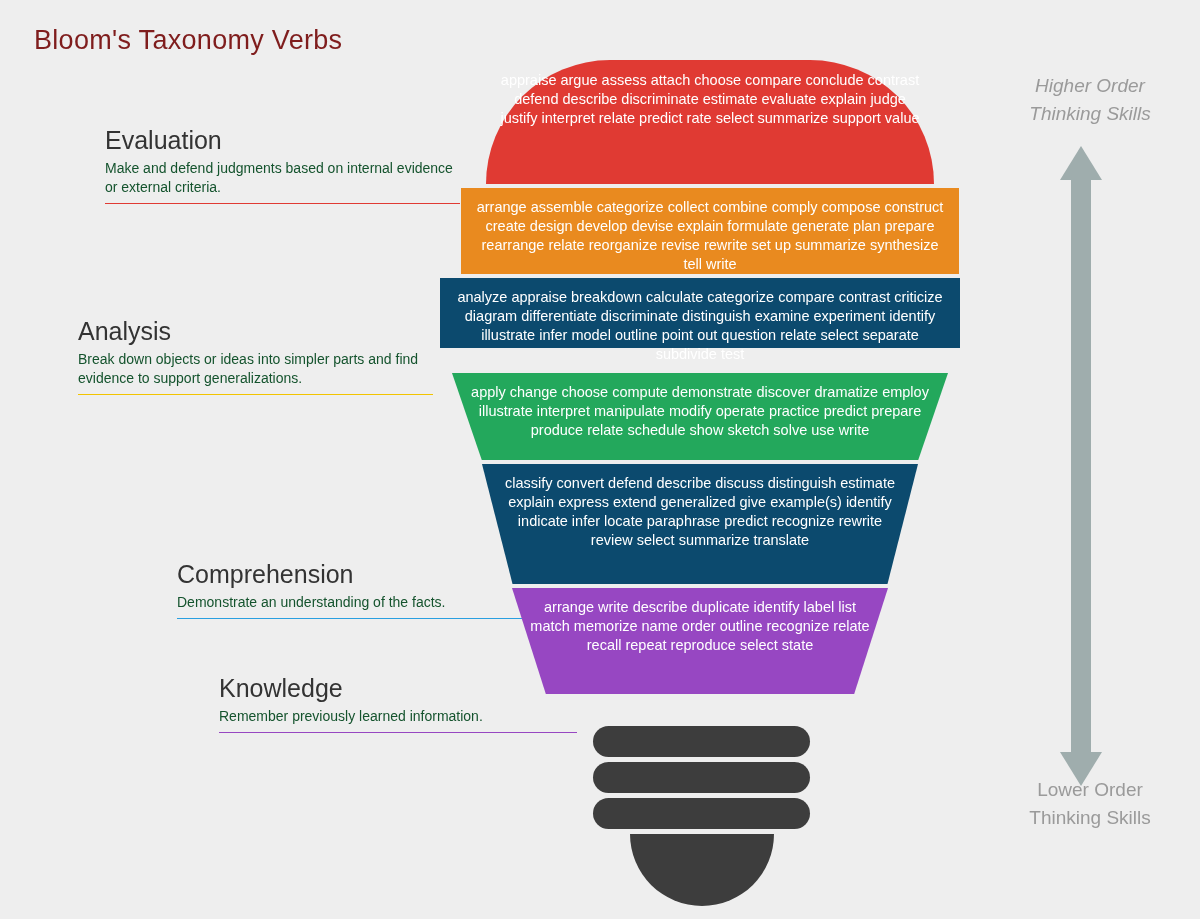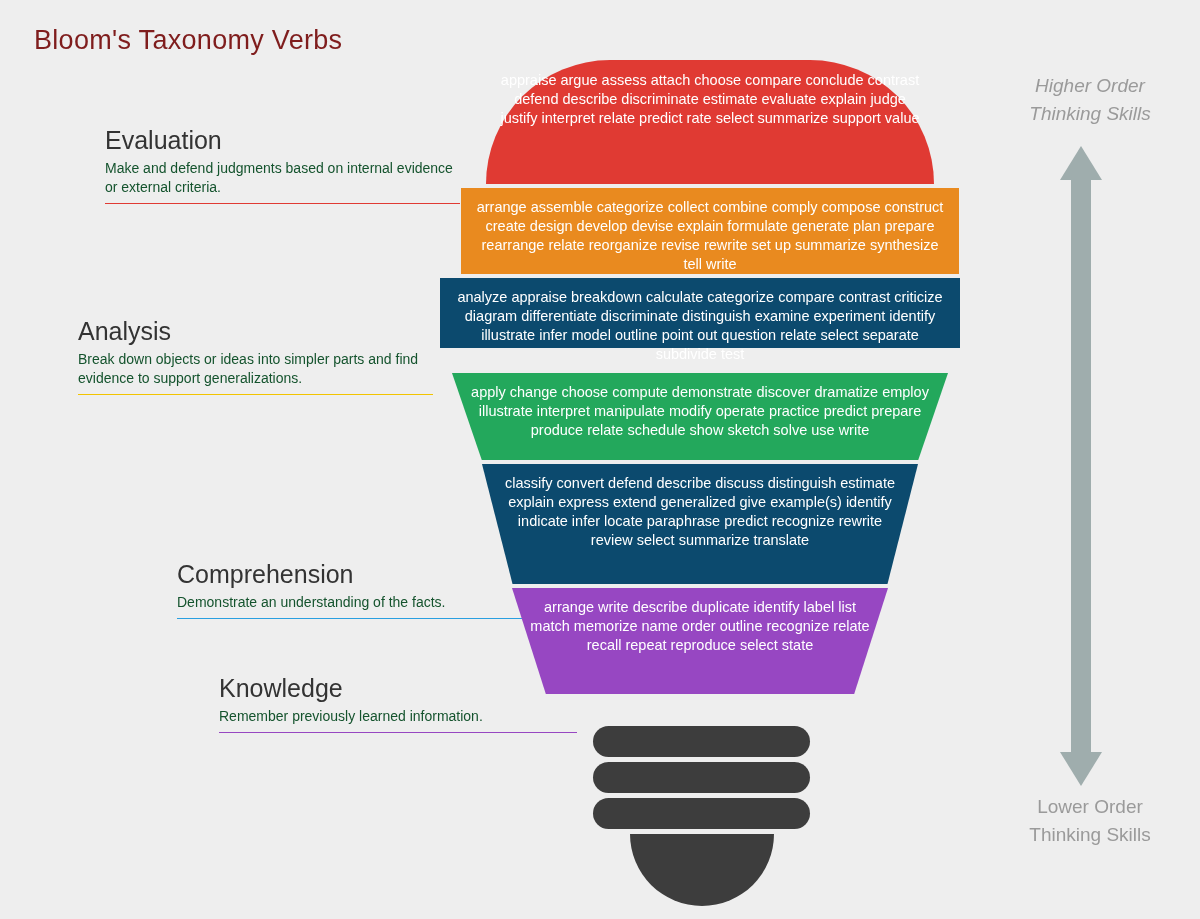--- a/index.html
+++ b/index.html
@@ -198,21 +198,21 @@
     position: absolute;
     left: 0; bottom: 0;
     width: 0; height: 0;
     border-left: 21px solid transparent;
     border-right: 21px solid transparent;
     border-top: 34px solid #9fadad;
   }
   #lower-text {
     position: absolute;
     left: 990px;
-    top: 793px;
+    top: 776px;
     width: 200px;
     text-align: center;
   }
 </style>
 </head>
 <body>
 
 <div id="page">
 
   <div id="title">Bloom's Taxonomy Verbs</div>

